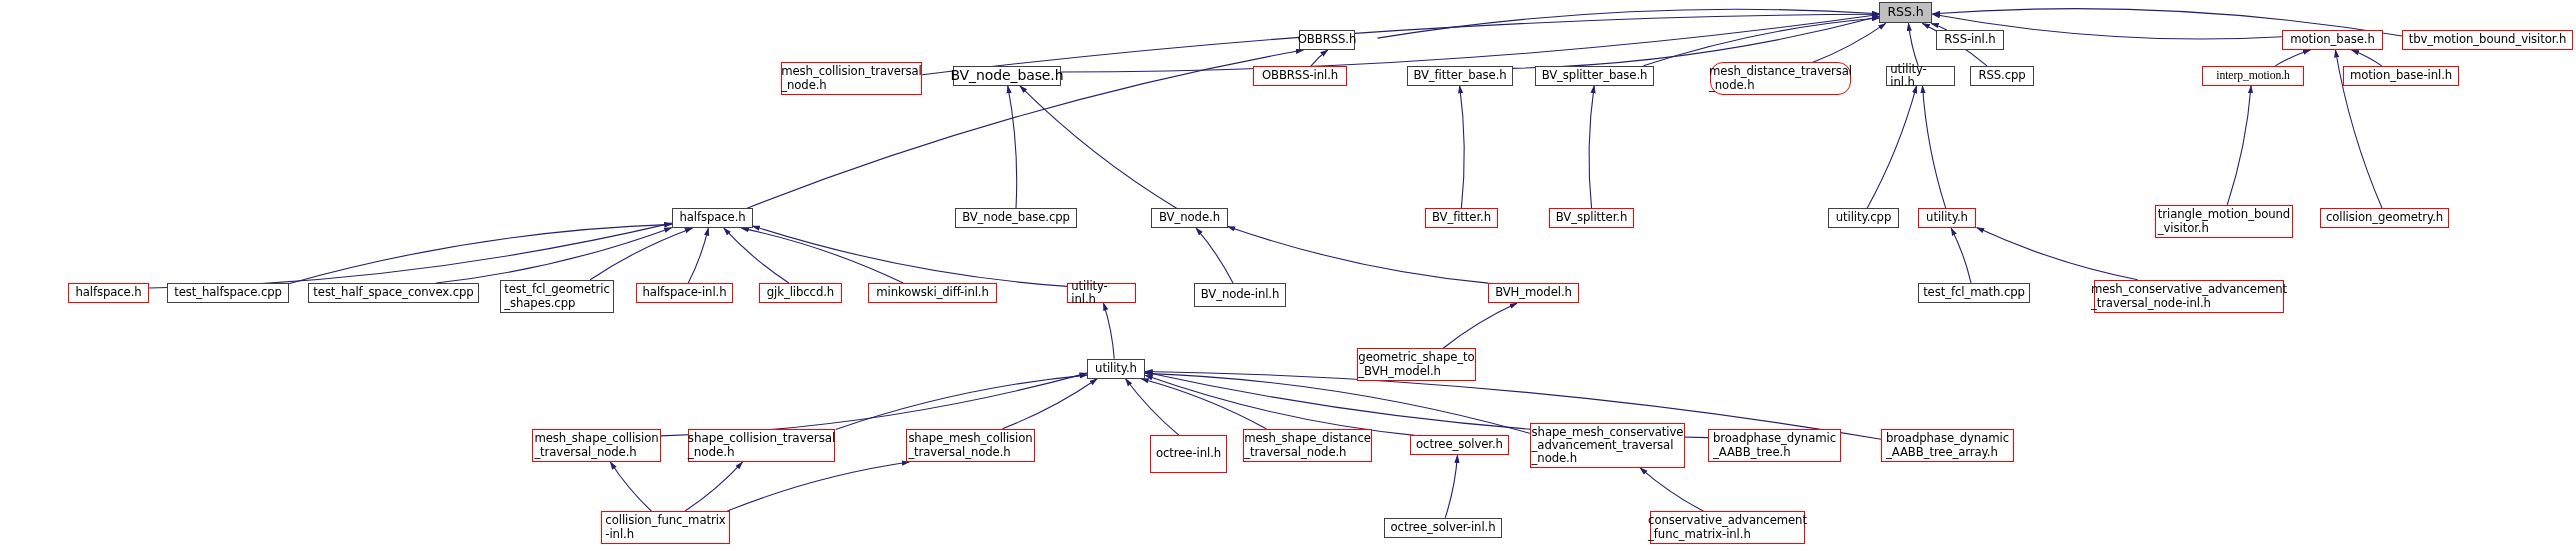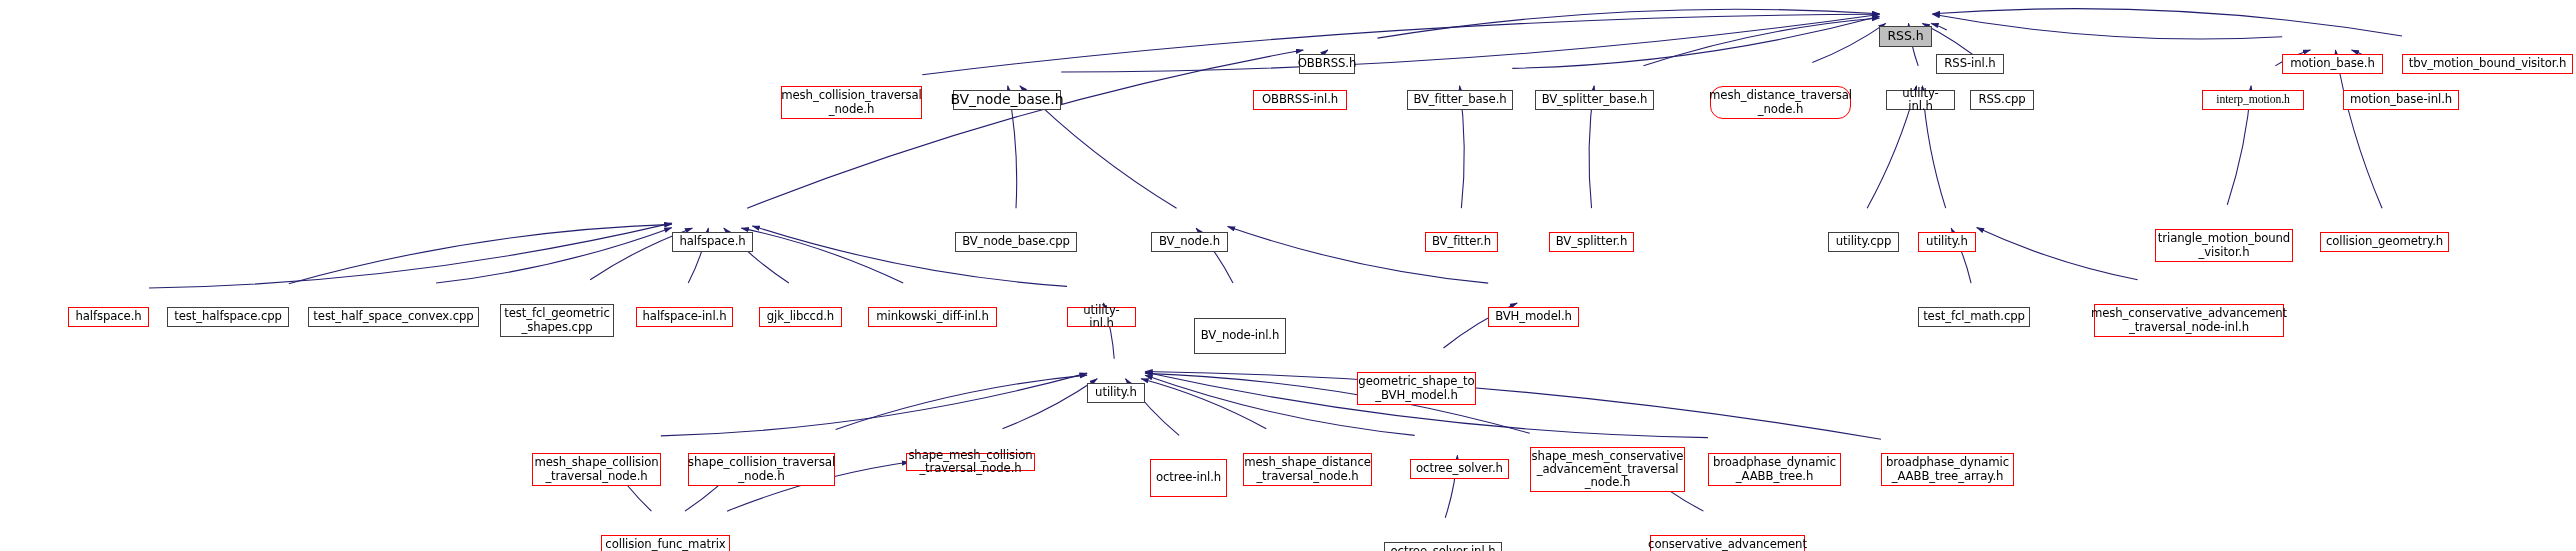--- a/index.html
+++ b/index.html
@@ -13,26 +13,25 @@
     overflow:hidden;
   }
   svg.edges{position:absolute;left:0;top:0;width:2576px;height:552px;pointer-events:none;}
   .node{
     position:absolute;
     box-sizing:border-box;
     background:#ffffff;
     display:flex;
     align-items:center;
     justify-content:center;
-    text-align:center;
+    text-align:left;
     line-height:1.12;
     color:#000000;
     white-space:pre-line;
     letter-spacing:-0.1px;
-    margin-top:24px;
   }
   .node.red{border:1.3px solid #ff0000;}
   .node.gray{border:1.3px solid #404040;}
   .node.root{border:1.3px solid #404040;background:#bfbfbf;}
   .node span{display:block;padding:0 3.3px;}
 </style>
 </head>
 <body>
 
 <div id="canvas">
@@ -126,33 +125,33 @@
       <div class="node red" style="left: 2320px; top: 208px; width: 129px; height: 20px; font-size: 11.7px;"><span>collision_geometry.h</span></div>
       <div class="node red" style="left: 68px; top: 283px; width: 81px; height: 20px; font-size: 11.7px;"><span>halfspace.h</span></div>
       <div class="node gray" style="left: 167px; top: 283px; width: 122px; height: 20px; font-size: 11.7px;"><span>test_halfspace.cpp</span></div>
       <div class="node gray" style="left: 308px; top: 283px; width: 171px; height: 20px; font-size: 11.7px;"><span>test_half_space_convex.cpp</span></div>
       <div class="node gray" style="left: 500px; top: 280px; width: 114px; height: 33px; font-size: 11.7px;"><span>test_fcl_geometric
 _shapes.cpp</span></div>
       <div class="node red" style="left: 636px; top: 283px; width: 97px; height: 20px; font-size: 11.7px;"><span>halfspace-inl.h</span></div>
       <div class="node red" style="left: 759px; top: 283px; width: 83px; height: 20px; font-size: 11.7px;"><span>gjk_libccd.h</span></div>
       <div class="node red" style="left: 868px; top: 283px; width: 129px; height: 20px; font-size: 11.7px;"><span>minkowski_diff-inl.h</span></div>
       <div class="node red" style="left: 1067px; top: 283px; width: 69px; height: 20px; font-size: 11.7px;"><span>utility-inl.h</span></div>
-      <div class="node gray" style="left: 1194px; top: 294px; width: 92px; height: 36px; font-size: 11.7px;"><span>BV_node-inl.h</span></div>
+      <div class="node gray" style="left: 1194px; top: 283px; width: 92px; height: 24px; font-size: 11.7px;"><span>BV_node-inl.h</span></div>
       <div class="node red" style="left: 1488px; top: 283px; width: 91px; height: 20px; font-size: 11.7px;"><span>BVH_model.h</span></div>
       <div class="node gray" style="left: 1918px; top: 283px; width: 112px; height: 20px; font-size: 11.7px;"><span>test_fcl_math.cpp</span></div>
       <div class="node red" style="left: 2094px; top: 280px; width: 190px; height: 33px; font-size: 11.7px;"><span>mesh_conservative_advancement
 _traversal_node-inl.h</span></div>
       <div class="node gray" style="left: 1087px; top: 359px; width: 58px; height: 20px; font-size: 11.7px;"><span>utility.h</span></div>
       <div class="node red" style="left: 1357px; top: 348px; width: 119px; height: 33px; font-size: 11.7px;"><span>geometric_shape_to
 _BVH_model.h</span></div>
       <div class="node red" style="left: 532px; top: 429px; width: 129px; height: 33px; font-size: 11.7px;"><span>mesh_shape_collision
 _traversal_node.h</span></div>
       <div class="node red" style="left: 688px; top: 429px; width: 147px; height: 33px; font-size: 12px;"><span>shape_collision_traversal
 _node.h</span></div>
-      <div class="node red" style="left: 906px; top: 429px; width: 129px; height: 18px; font-size: 11.7px;"><span>shape_mesh_collision
+      <div class="node red" style="left: 906px; top: 429px; width: 129px; height: 33px; font-size: 11.7px;"><span>shape_mesh_collision
 _traversal_node.h</span></div>
       <div class="node red" style="left: 1150px; top: 435px; width: 77px; height: 38px; font-size: 11.7px;"><span>octree-inl.h</span></div>
       <div class="node red" style="left: 1243px; top: 429px; width: 129px; height: 33px; font-size: 11.7px;"><span>mesh_shape_distance
 _traversal_node.h</span></div>
       <div class="node red" style="left: 1410px; top: 435px; width: 99px; height: 20px; font-size: 11.7px;"><span>octree_solver.h</span></div>
       <div class="node red" style="left: 1530px; top: 423px; width: 155px; height: 45px; font-size: 11.7px;"><span>shape_mesh_conservative
 _advancement_traversal
 _node.h</span></div>
       <div class="node red" style="left: 1708px; top: 429px; width: 133px; height: 33px; font-size: 11.7px;"><span>broadphase_dynamic
 _AABB_tree.h</span></div>

